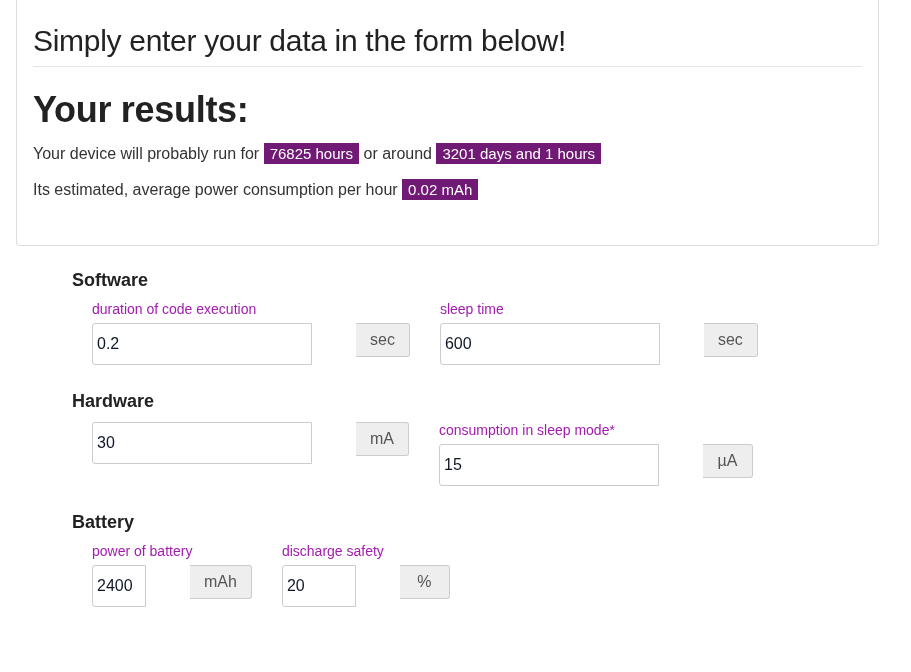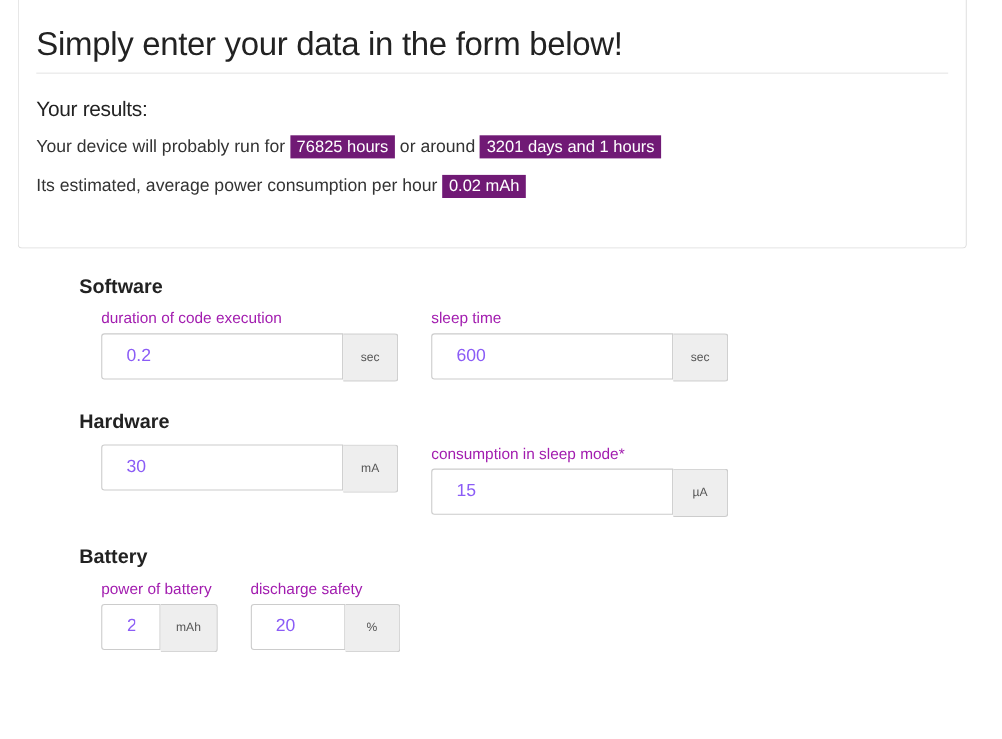--- a/index.html
+++ b/index.html
@@ -29,22 +29,22 @@
     color: #333;
     line-height: 1.55;
     margin-bottom: 26px;
   }
   hr {
     border: none;
     border-top: 1px solid #e5e5e5;
     margin: 0 0 22px 0;
   }
   .h2 {
-    font-size: 19px;
-    font-weight: 400;
+    font-size: 36px;
+    font-weight: 700;
     letter-spacing: -0.3px;
     margin-bottom: 14px;
   }
   .result-line {
     font-size: 16px;
     color: #333;
     margin-bottom: 18px;
   }
   .badge {
     background: #701a75;
@@ -75,43 +75,44 @@
     font-size: 14px;
     color: #a21caf;
     margin-bottom: 6px;
   }
   .input-group {
     display: flex;
   }
   .input-group input {
     height: 42px;
     border: 1px solid #ccc;
-    padding: 0 22px;
+    padding: 0 4px;
     font-size: 16px;
-    color: #8b5cf6;
+    color: #0f172a;
     background: #fff;
     border-radius: 3px 0 0 3px;
   }
   .input-group .unit {
-    height: 44px;
+    height: 34px;
     border: 1px solid #ccc;
     border-left: none;
     background: #eee;
     color: #555;
     display: flex;
     align-items: center;
     justify-content: center;
     padding: 0 14px;
-    font-size: 11px;
+    font-size: 16px;
     border-radius: 0 3px 3px 0;
     min-width: 50px;
+    margin-left: 44px;
   }
   .w220 { width: 220px; }
   .w54  { width: 54px; }
-  .w74  { width: 86px; }
+  .w74  { width: 74px; }
 </style>
 </head>
 <body>
 
 <div class="panel">
   <h1 class="h1">Simply enter your data in the form below!</h1>
   <hr>
   <h2 class="h2">Your results:</h2>
   <p class="result-line">
     <span>Your device will probably run for </span><span class="badge">76825 hours</span><span> or around </span><span class="badge">3201 days and 1 hours</span>

